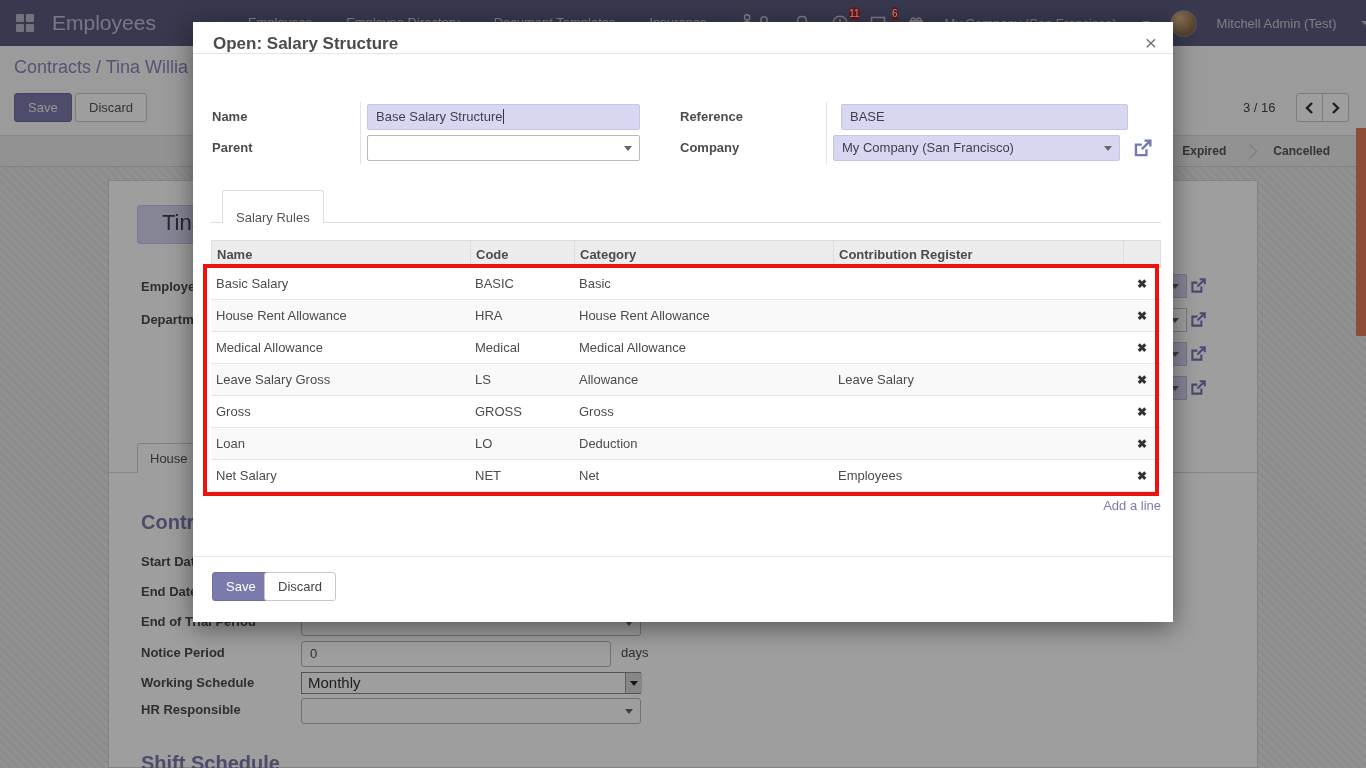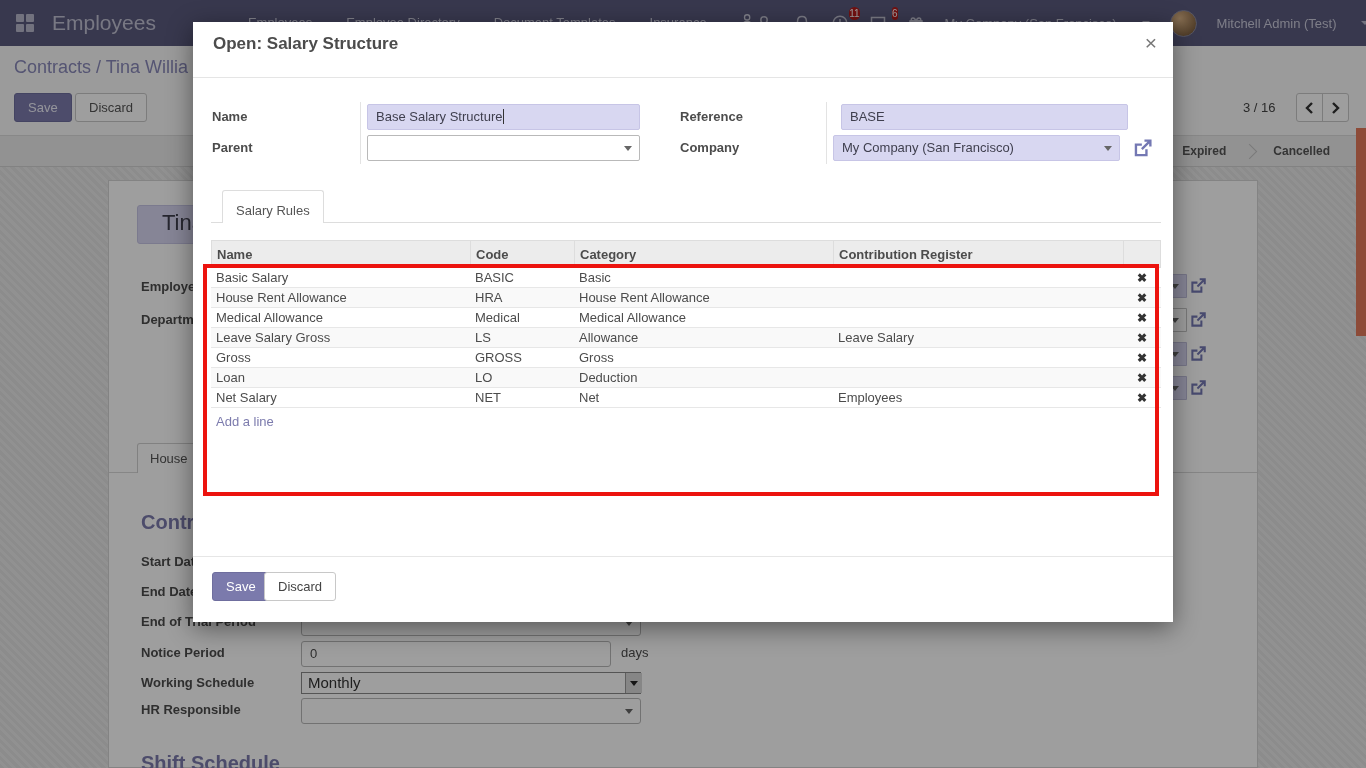--- a/index.html
+++ b/index.html
@@ -81,44 +81,44 @@
   
   .backdrop { position:absolute; inset:0; background:rgba(0,0,0,0.38); z-index:5; }
   .scroll-thumb { position:absolute; left:1356px; top:128px; width:10px; height:208px;
     background:#8d4b38; z-index:30; }
   .annotation-box { position:absolute; left:203px; top:264px; width:956px; height:232px;
     border:4px solid #ec130e; z-index:20; pointer-events:none; }
 
   
   .modal { position:absolute; left:193px; top:22px; width:980px; height:600px; background:#fff;
     z-index:10; box-shadow:0 6px 24px rgba(0,0,0,0.45); }
-  .m-header { position:absolute; top:0; left:0; width:980px; height:56px; border-bottom:1px solid #e5e5e5; }
+  .m-header { position:absolute; top:0; left:0; width:980px; height:32px; border-bottom:1px solid #e5e5e5; }
   .m-title { position:absolute; left:20px; top:0; line-height:44px; font-size:17px; font-weight:bold; color:#4c4c4c; }
   .m-close { position:absolute; right:16px; top:9px; font-size:21px; color:#777; line-height:24px; }
   .m-label { position:absolute; font-size:13px; font-weight:bold; color:#4c4c4c; }
   .m-input { position:absolute; height:26px; font-size:13px; color:#3f3f4e; line-height:24px;
     padding:0 8px; border-radius:2px; background:#d8d7f1; border:1px solid #c7c5e6; white-space:nowrap; overflow:hidden; }
   .m-input.white { background:#fff; border-color:#b9b9b9; }
   .text-caret { border-right:1px solid #333; padding-right:1px; }
   .vsep { position:absolute; width:1px; background:#e3e3e3; }
-  .m-tab { position:absolute; left:29px; top:168px; height:33px; line-height:32px; padding:4px 13px;
+  .m-tab { position:absolute; left:29px; top:168px; height:33px; line-height:32px; padding:11px 13px;
     background:#fff; border:1px solid #ddd; border-bottom:none; border-radius:3px 3px 0 0;
     font-size:13px; color:#555; z-index:2; }
   .m-tabline { position:absolute; left:18px; top:200px; width:950px; height:1px; background:#ddd; }
 
   .rules-table { position:absolute; left:18px; top:218px; width:950px; font-size:13px; color:#4c4c4c; }
-  .t-row { display:grid; grid-template-columns:259px 104px 259px 290px 38px; height:20px;
+  .t-row { display:grid; grid-template-columns:259px 104px 259px 290px 38px; height:32px;
     align-items:center; border-bottom:1px solid #e7e7e7; }
   .t-head { background:#ececec; font-weight:bold; border:1px solid #ddd; height:28px; }
   .t-head > div { border-right:1px solid #ddd; height:27px; line-height:27px; }
   .t-head > div:last-child { border-right:none; }
   .t-row > div { padding-left:5px; white-space:nowrap; overflow:hidden; }
   .t-row:nth-child(odd):not(.t-head) { background:#f9f9f9; }
   .del-cell { text-align:center; padding-left:0 !important; font-size:12px; color:#333; font-weight:bold; }
-  .add-line { height:28px; line-height:28px; padding-left:5px; color:#7c7bad; font-size:13px; }
+  .add-line { height:28px; line-height:28px; padding-left:5px; color:#7c7bad; font-size:13px;text-align:right; }
 
   .m-footer-line { position:absolute; left:0; top:534px; width:980px; height:1px; background:#e6e6e6; }
   .m-save { position:absolute; left:19px; top:550px; background:#7b7aac; border-color:#6f6e9e; color:#fff; }
   .m-discard { position:absolute; left:71px; top:550px; background:#fff; border-color:#c8c8c8; color:#444; }
 </style>
 </head>
 <body>
 
 <div class="page">
 

